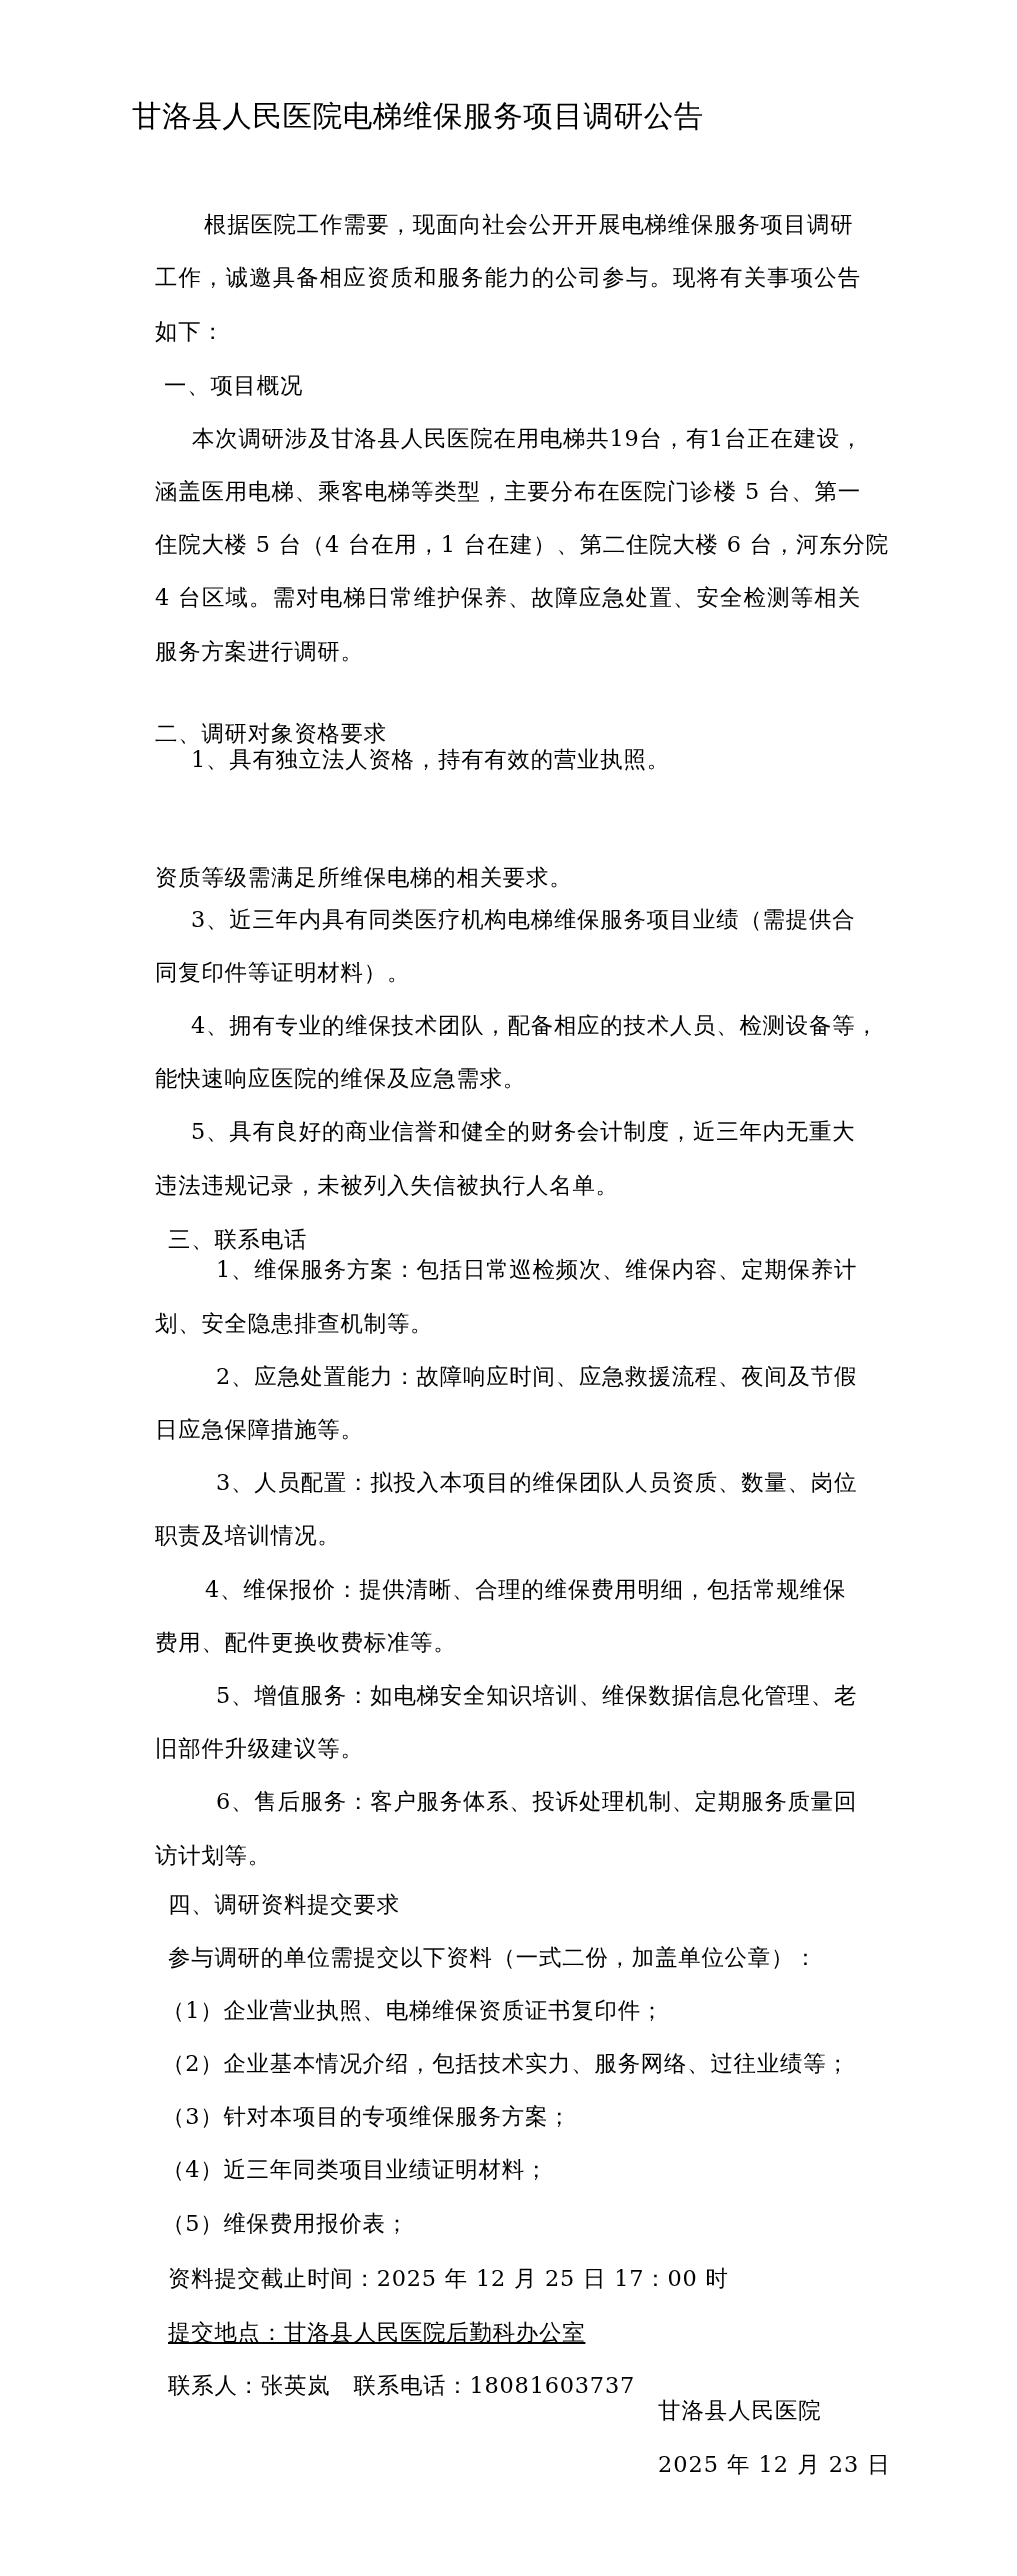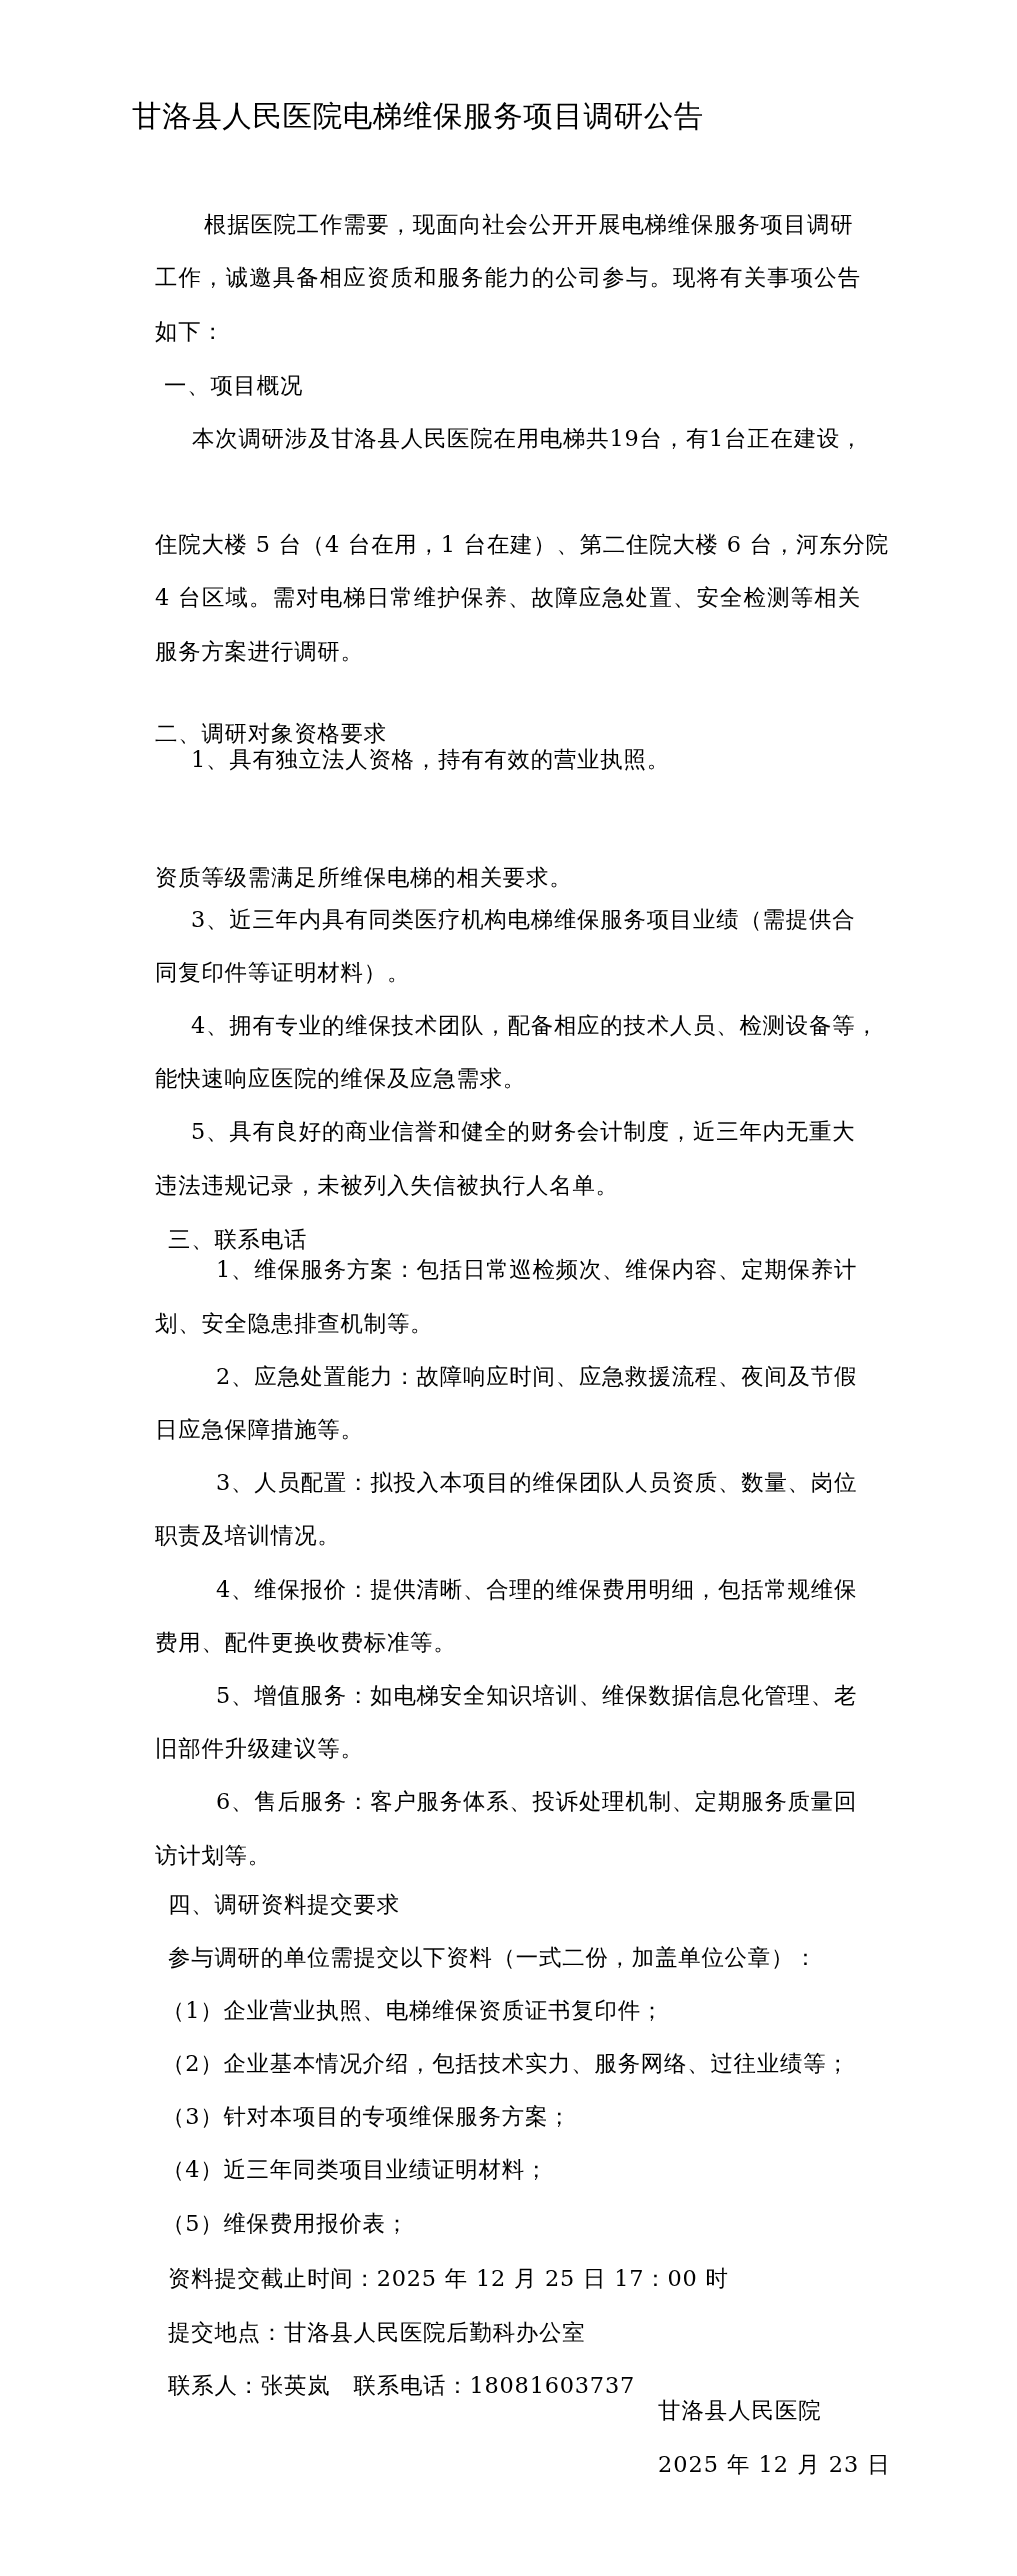--- a/index.html
+++ b/index.html
@@ -59,20 +59,21 @@
 <div class="page">
 
   <div class="title">甘洛县人民医院电梯维保服务项目调研公告</div>
 
   <div class="ln" style="left:204px; top:210px;">根据医院工作需要，现面向社会公开开展电梯维保服务项目调研</div>
   <div class="ln just" style="left:155px; top:263px;">工作，诚邀具备相应资质和服务能力的公司参与。现将有关事项公告</div>
   <div class="ln" style="left:155px; top:317px;">如下：</div>
 
   <div class="ln" style="left:164px; top:371px;">一、项目概况</div>
   <div class="ln" style="left:192px; top:424px;">本次调研涉及甘洛县人民医院在用电梯共19台，有1台正在建设，</div>
+  <div class="ln just" style="left:155px; top:477px;">涵盖医用电梯、乘客电梯等类型，主要分布在医院门诊楼 5 台、第一</div>
   <div class="ln just" style="left:155px; top:530px;">住院大楼 5 台（4 台在用，1 台在建）、第二住院大楼 6 台，河东分院</div>
   <div class="ln just" style="left:155px; top:583px;">4 台区域。需对电梯日常维护保养、故障应急处置、安全检测等相关</div>
   <div class="ln" style="left:155px; top:637px;">服务方案进行调研。</div>
 
   <div class="ln" style="left:155px; top:691px;margin-top:28px;">二、调研对象资格要求</div>
   <div class="ln" style="left:191px; top:745px;">1、具有独立法人资格，持有有效的营业执照。</div>
   <div class="ln" style="left:155px; top:851px;margin-top:12px;">资质等级需满足所维保电梯的相关要求。</div>
   <div class="ln" style="left:191px; top:905px;">3、近三年内具有同类医疗机构电梯维保服务项目业绩（需提供合</div>
   <div class="ln" style="left:155px; top:958px;">同复印件等证明材料）。</div>
   <div class="ln" style="left:191px; top:1011px;">4、拥有专业的维保技术团队，配备相应的技术人员、检测设备等，</div>
@@ -80,35 +81,35 @@
   <div class="ln" style="left:191px; top:1117px;">5、具有良好的商业信誉和健全的财务会计制度，近三年内无重大</div>
   <div class="ln" style="left:155px; top:1171px;">违法违规记录，未被列入失信被执行人名单。</div>
 
   <div class="ln" style="left:168px; top:1225px;">三、联系电话</div>
   <div class="ln" style="left:216px; top:1255px;">1、维保服务方案：包括日常巡检频次、维保内容、定期保养计</div>
   <div class="ln" style="left:155px; top:1309px;">划、安全隐患排查机制等。</div>
   <div class="ln" style="left:216px; top:1362px;">2、应急处置能力：故障响应时间、应急救援流程、夜间及节假</div>
   <div class="ln" style="left:155px; top:1415px;">日应急保障措施等。</div>
   <div class="ln" style="left:216px; top:1468px;">3、人员配置：拟投入本项目的维保团队人员资质、数量、岗位</div>
   <div class="ln" style="left:155px; top:1521px;">职责及培训情况。</div>
-  <div class="ln" style="left:216px; top:1575px;text-align:center;">4、维保报价：提供清晰、合理的维保费用明细，包括常规维保</div>
+  <div class="ln" style="left:205px; top:1575px;text-align:center;">4、维保报价：提供清晰、合理的维保费用明细，包括常规维保</div>
   <div class="ln" style="left:155px; top:1628px;">费用、配件更换收费标准等。</div>
   <div class="ln" style="left:216px; top:1681px;">5、增值服务：如电梯安全知识培训、维保数据信息化管理、老</div>
   <div class="ln" style="left:155px; top:1734px;">旧部件升级建议等。</div>
   <div class="ln" style="left:216px; top:1787px;">6、售后服务：客户服务体系、投诉处理机制、定期服务质量回</div>
   <div class="ln" style="left:155px; top:1841px;">访计划等。</div>
 
   <div class="ln" style="left:168px; top:1890px;">四、调研资料提交要求</div>
   <div class="ln" style="left:168px; top:1943px;">参与调研的单位需提交以下资料（一式二份，加盖单位公章）：</div>
   <div class="ln" style="left:162px; top:1996px;">（1）企业营业执照、电梯维保资质证书复印件；</div>
   <div class="ln" style="left:162px; top:2049px;">（2）企业基本情况介绍，包括技术实力、服务网络、过往业绩等；</div>
   <div class="ln" style="left:162px; top:2102px;">（3）针对本项目的专项维保服务方案；</div>
   <div class="ln" style="left:162px; top:2155px;">（4）近三年同类项目业绩证明材料；</div>
   <div class="ln" style="left:162px; top:2209px;">（5）维保费用报价表；</div>
   <div class="ln" style="left:168px; top:2264px;">资料提交截止时间：2025 年 12 月 25 日 17：00 时</div>
-  <div class="ln" style="left:168px; top:2318px;">提交地点：甘洛县人民医院后勤科办公室</div>
+  <div class="ln" style="left:168px; top:2318px;text-decoration:underline;">提交地点：甘洛县人民医院后勤科办公室</div>
   <div class="ln" style="left:168px; top:2371px;">联系人：张英岚　联系电话：18081603737</div>
 
   <div class="sign" style="left:658px; top:2396px;">甘洛县人民医院</div>
   <div class="sign" style="left:658px; top:2450px;">2025 年 12 月 23 日</div>
 
 </div>
 
 
 </body></html>

